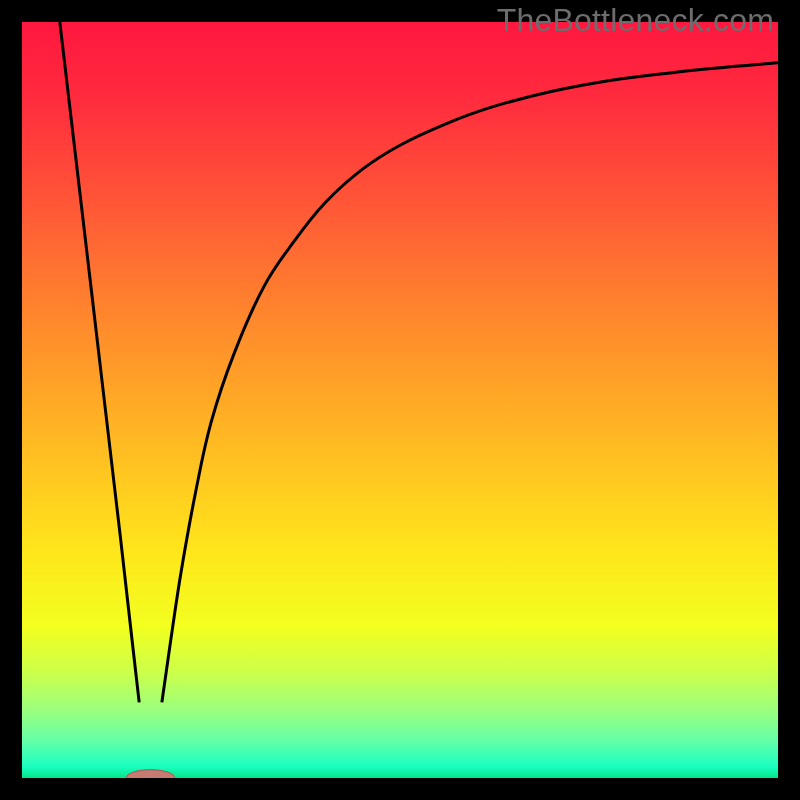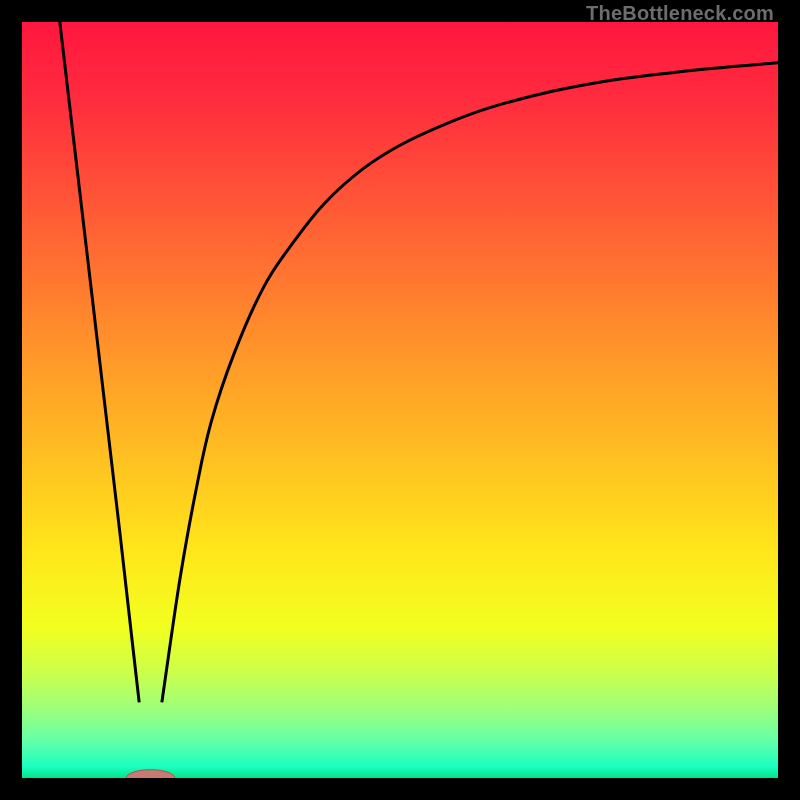--- a/index.html
+++ b/index.html
@@ -25,22 +25,22 @@
     top: 0;
     width: 756px;
     height: 756px;
     display: block;
   }
   .watermark {
     position: absolute;
     top: 2px;
     right: 26px;
     color: #6d6d6d;
-    font-size: 20px;
-    font-weight: 700;
+    font-size: 32px;
+    font-weight: 400;
     letter-spacing: 0.2px;
     user-select: none;
   }
 </style>
 </head>
 <body>
 
 <div class="frame">
   <svg class="plot" viewBox="0 0 756 756" preserveAspectRatio="none">
     <defs>

